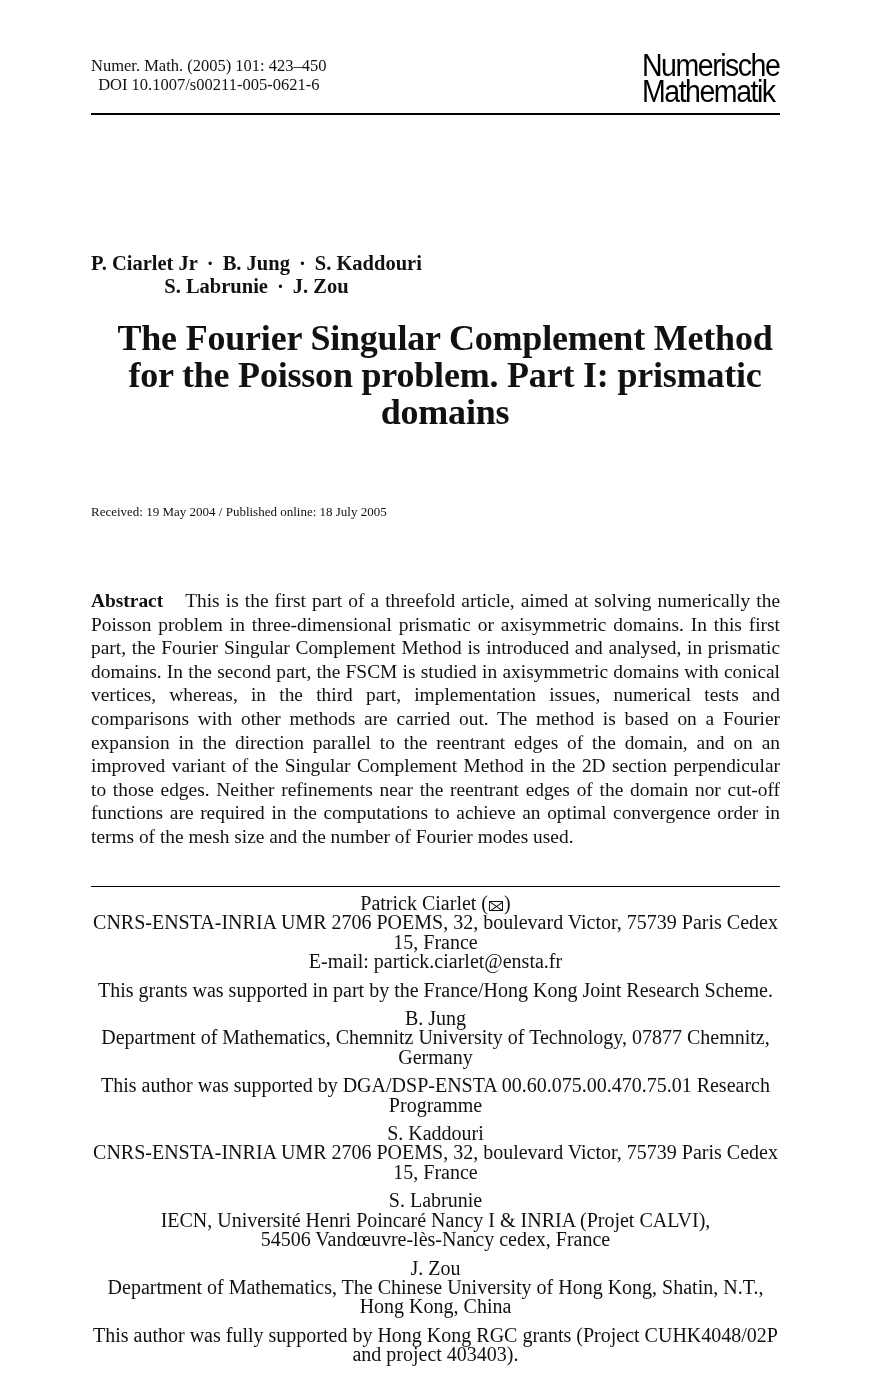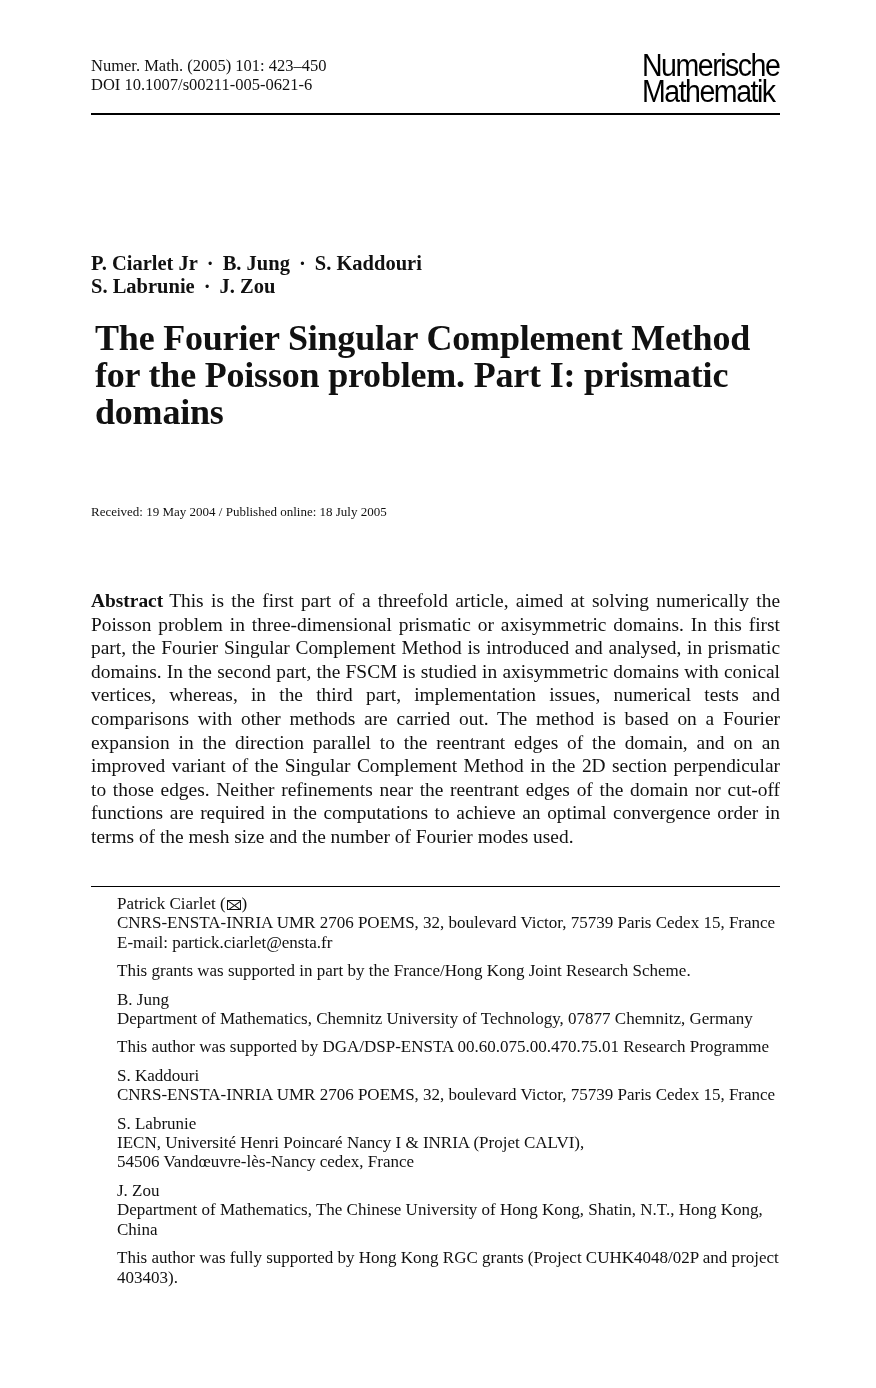--- a/index.html
+++ b/index.html
@@ -1,42 +1,42 @@
 <!DOCTYPE html>
 <html><head>
   <meta charset="utf-8">
   <style>
     html, body { margin: 0; padding: 0; background: #ffffff; }
     body {
       width: 876px; height: 1388px; position: relative; overflow: hidden;
       font-family: "Liberation Serif", "DejaVu Serif", serif; color: #111;
     }
-    .abs { position: absolute; }
+    .abs { position: absolute; text-align: center; }
     .journal-info { left: 91px; top: 56px; font-size: 16.5px; line-height: 19px; }
     .journal-logo {
       right: 97px; top: 53px; text-align: left;
       font-family: "Liberation Sans", "DejaVu Sans", sans-serif;
       font-size: 31px; line-height: 26px; letter-spacing: -1.6px; color: #000;
       transform: scaleX(0.92); transform-origin: right top;
     }
     .header-rule { left: 91px; top: 113px; width: 689px; height: 0; border-top: 2px solid #000; }
     .authors { left: 91px; top: 252px; font-size: 20.5px; font-weight: bold; line-height: 23px; }
     .authors .sep { display: inline-block; margin: 0 9px; font-weight: bold; }
     .title {
       left: 91px; top: 316px; width: 700px; margin: 4px;
       font-size: 36px; font-weight: bold; line-height: 37px; letter-spacing: -0.2px;
     }
     .dates { left: 91px; top: 502px; font-size: 13px; line-height: 20px; }
     .abstract {
       left: 91px; top: 589px; width: 689px; margin: 0;
       font-size: 19.4px; line-height: 23.6px; text-align: justify; hyphens: manual;
     }
-    .abstract .label { font-weight: bold; margin-right: 6px; }
+    .abstract .label { font-weight: bold; margin-right: 22px; }
     .footer-rule { left: 91px; top: 886px; width: 689px; height: 0; border-top: 1.3px solid #000; }
-    .affils { left: 91px; top: 894px; width: 689px; font-size: 17px; line-height: 19.4px; margin-left: 26px; }
+    .affils { left: 91px; top: 894px; width: 689px; font-size: 20px; line-height: 19.4px; }
     .affils .block { margin-bottom: 9px; }
     .affils .line { display: block; }
     .mail-icon {
       display: inline-block; width: 14px; height: 10px; border: 1.2px solid #111;
       position: relative; vertical-align: -1px; margin: 0 1px; overflow: hidden; box-sizing: border-box;
     }
     .mail-icon::before, .mail-icon::after {
       content: ""; position: absolute; left: -3px; top: 3.5px; width: 19px; height: 0;
       border-top: 1.1px solid #111;
     }

